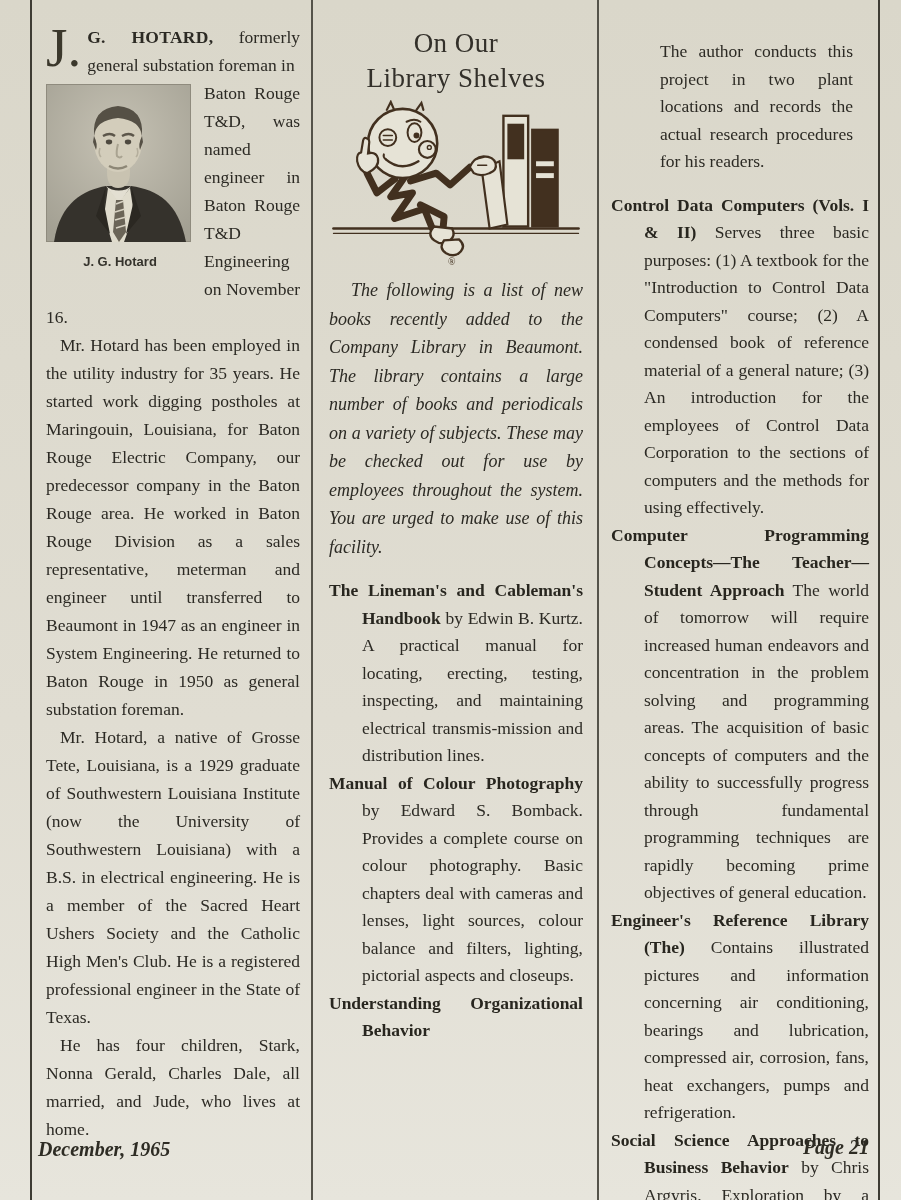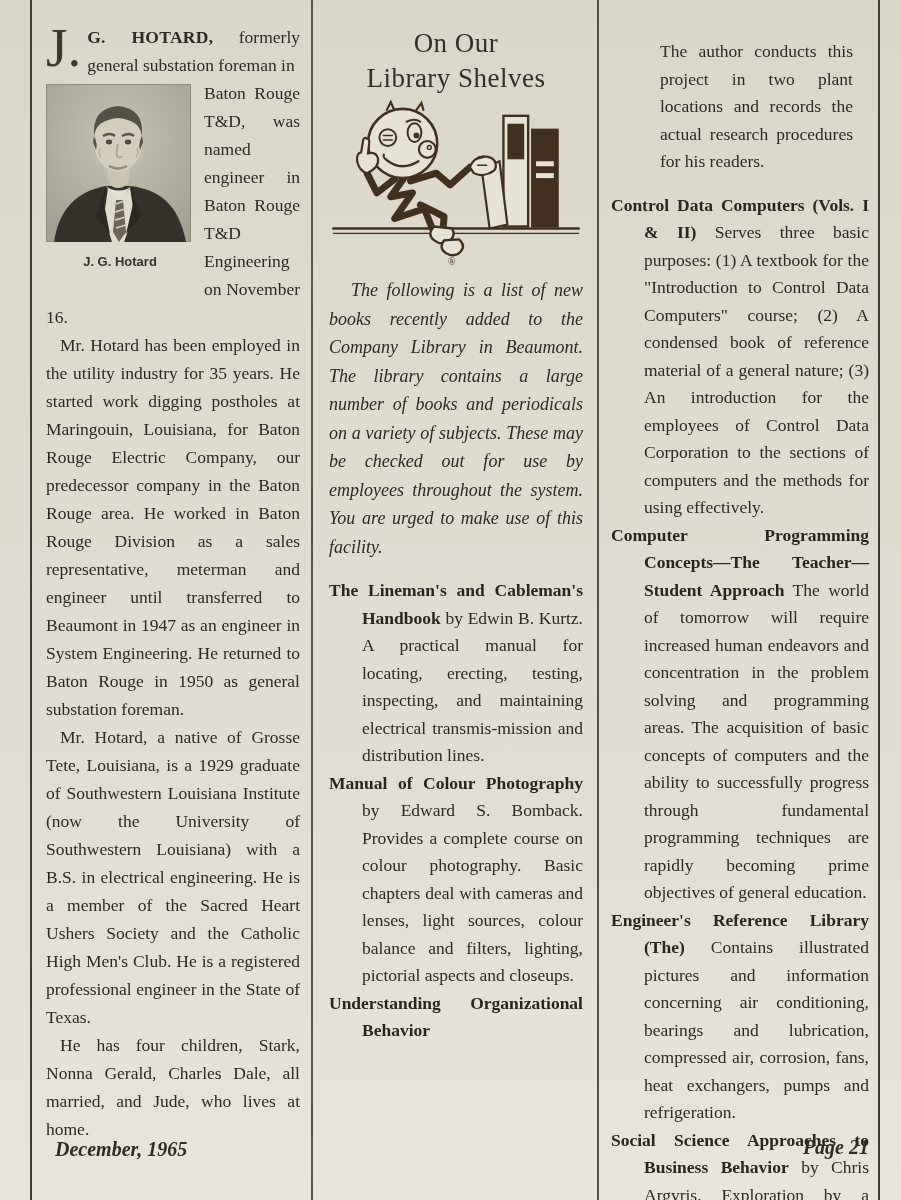--- a/index.html
+++ b/index.html
@@ -26,21 +26,21 @@
   .body-text{font-size:17.5px;line-height:28px;text-align:justify;}
   .lead{margin-top:23px;}
   .dropcap{float:left;font-size:55px;line-height:46px;padding:2px 6px 0 0;color:#3b382c;}
   .lead b{letter-spacing:.3px;}
   .photo-float{float:left;width:148px;margin:5px 10px 2px 0;}
   .photo-frame{width:145px;height:158px;display:block;}
   .photo-caption{font-family:"Liberation Sans",sans-serif;font-weight:bold;font-size:13px;
     text-align:center;margin-top:6px;color:#35332c;}
   .body-text p{margin:0;}
   .body-text p + p{text-indent:14px;}
-  .footer-left{position:absolute;left:55px;top:1138px;font-weight:bold;font-style:italic;
+  .footer-left{position:absolute;left:38px;top:1138px;font-weight:bold;font-style:italic;
     font-size:20px;color:#2e2c24;}
   .footer-right{position:absolute;left:611px;width:258px;top:1136px;text-align:right;
     font-weight:bold;font-style:italic;font-size:20px;color:#2e2c24;}
 
   
   .lib-header{margin-top:26px;text-align:center;font-size:27px;line-height:35px;color:#33302a;letter-spacing:.5px;}
   .lib-art{display:block;margin:4px auto 0 auto;width:252px;height:168px;}
   .intro{margin-top:8px;font-style:italic;font-size:18px;line-height:28.5px;text-align:justify;}
   .intro .itext{display:block;text-indent:22px;}
   .books{margin-top:16px;}

